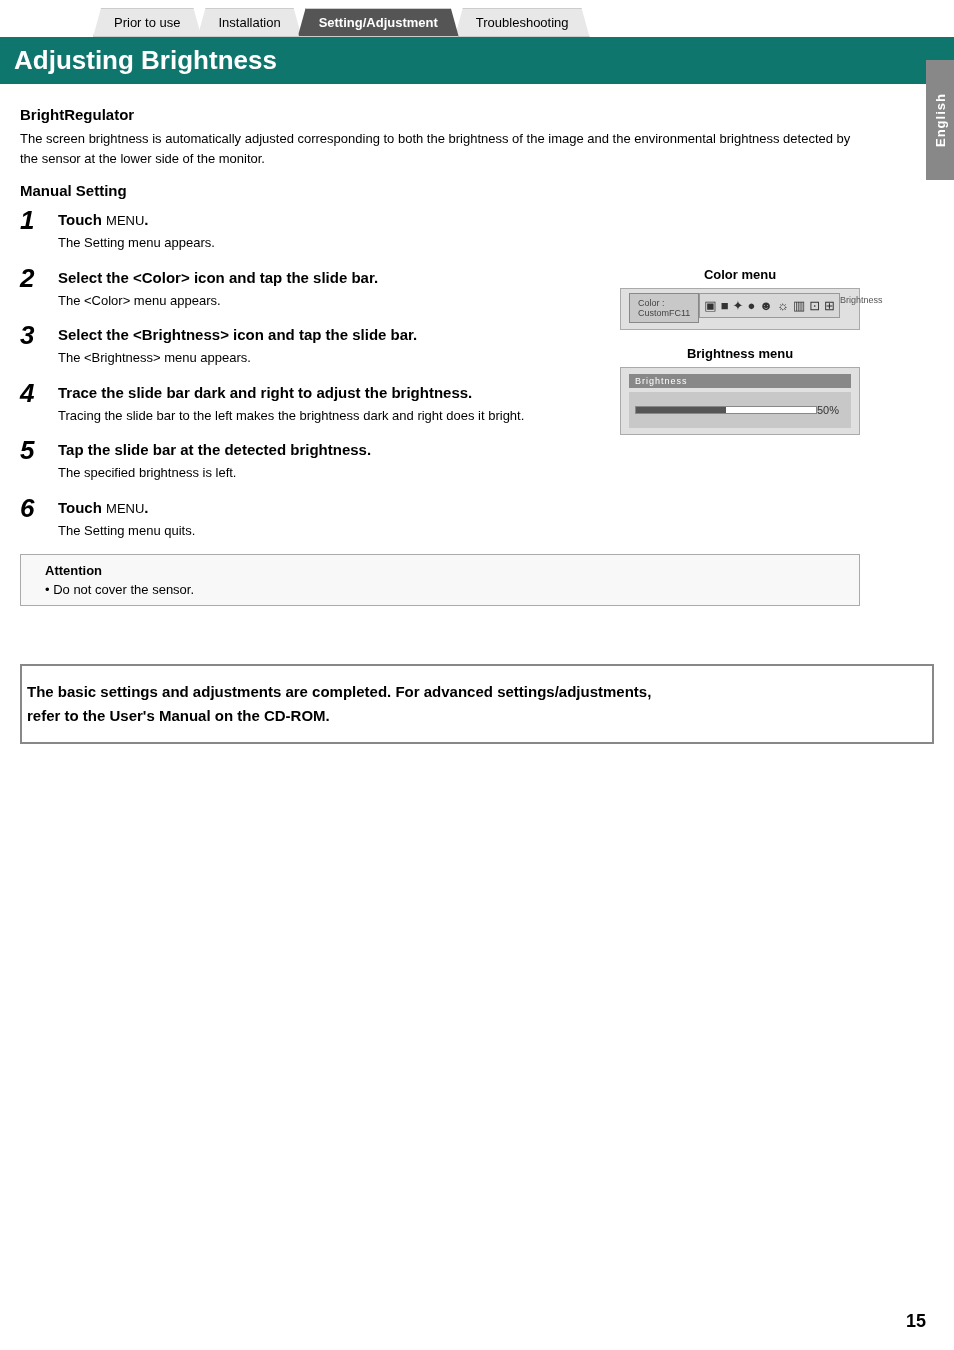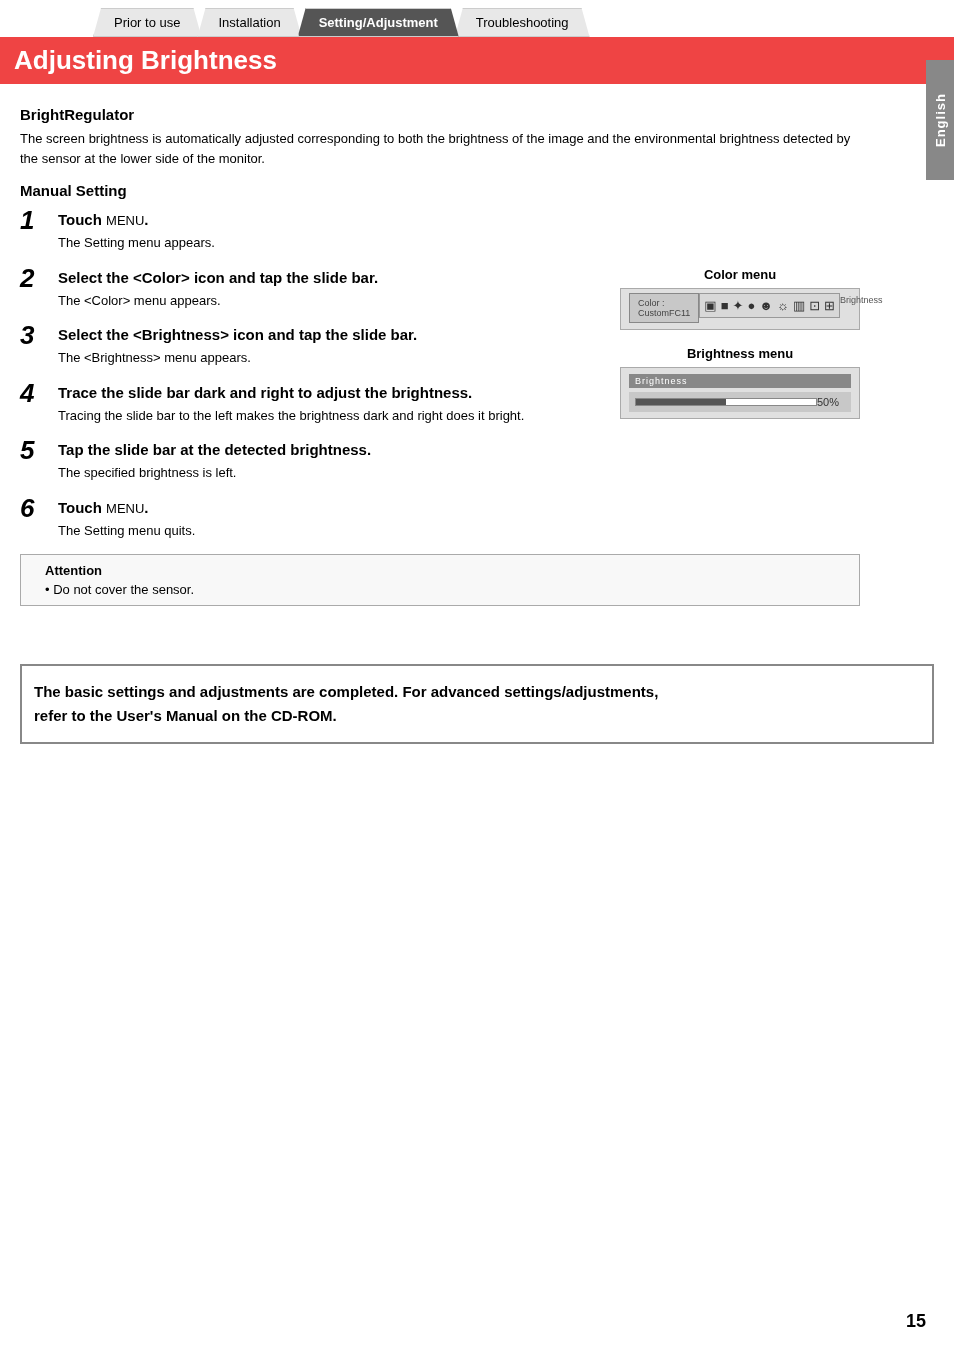--- a/index.html
+++ b/index.html
@@ -39,21 +39,21 @@
       font-weight: bold;
       z-index: 2;
     }
     .nav-tab:not(.active) {
       background: #e8e8e8;
       color: #000;
     }
 
     
     .title-bar {
-      background: #ef4444;
+      background: #0f766e;
       color: #fff;
       padding: 8px 14px;
       margin-top: 0;
     }
     .title-bar h1 {
       font-size: 26px;
       font-weight: bold;
       color: #fff;
     }
 
@@ -218,21 +218,21 @@
       font-size: 9px;
       padding: 2px 6px;
       letter-spacing: 1px;
       margin-bottom: 4px;
     }
     .brightness-slider-row {
       display: flex;
       align-items: center;
       gap: 0;
       background: #c8c8c8;
-      padding: 4px 6px;
+      padding: 12px 6px;
       justify-content: space-between;
     }
     .brightness-slider-track {
       flex: 1;
       height: 8px;
       background: #fff;
       border: 1px solid #888;
       position: relative;
     }
     .brightness-slider-fill {
@@ -262,21 +262,21 @@
       font-weight: bold;
       margin-bottom: 4px;
     }
     .attention-text {
       font-size: 13px;
     }
 
     
     .bottom-note {
       border: 2px solid #888;
-      padding: 14px 12px;
+      padding: 14px 5px;
       margin: 30px 20px 20px 20px;
       font-size: 15px;
       font-weight: bold;
       line-height: 1.6;
     }
 
     
     .page-number {
       position: absolute;
       bottom: 18px;

